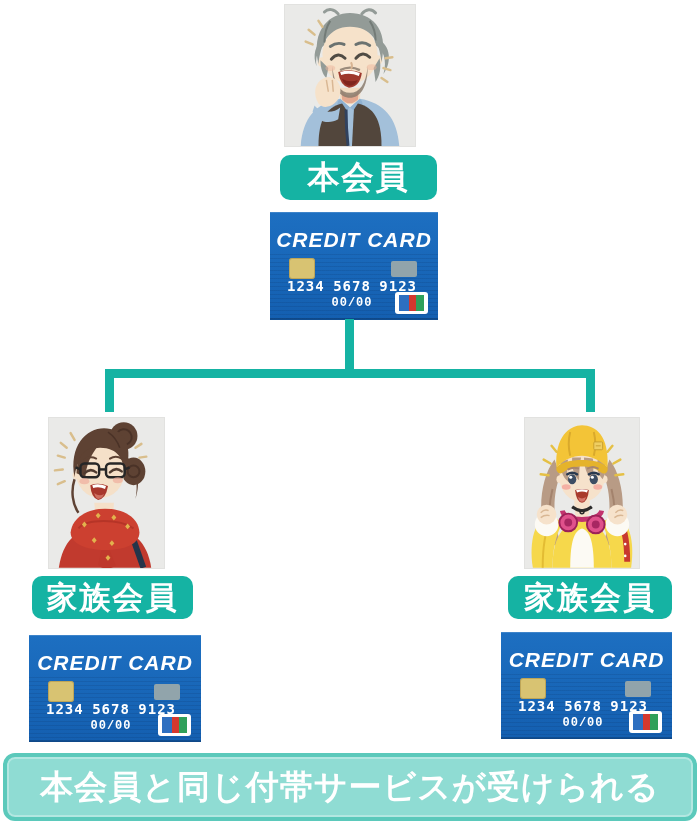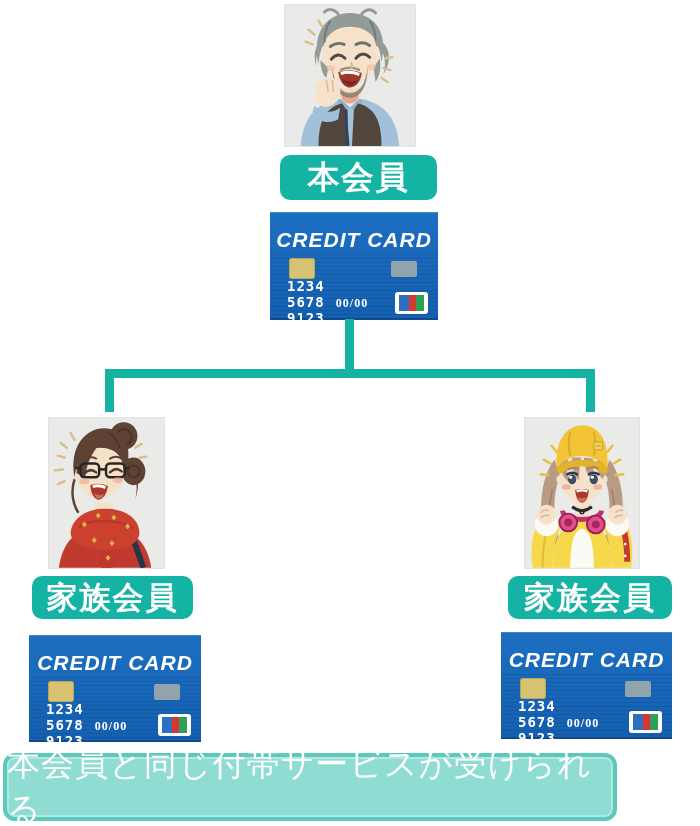--- a/index.html
+++ b/index.html
@@ -43,36 +43,36 @@
   .card-left{left:29px;top:635px;width:172px;height:107px;}
   .card-right{left:501px;top:632px;width:171px;height:107px;}
   .card-stripes{position:absolute;left:0;right:0;top:42px;bottom:0;
     background:repeating-linear-gradient(to bottom,rgba(8,40,86,.14) 0 1px,transparent 1px 4px);}
   .card-title{position:absolute;top:16px;left:0;right:0;text-align:center;color:#fff;
     font-style:italic;font-weight:bold;font-size:21px;letter-spacing:1px;}
   .card-chip{position:absolute;left:19px;top:46px;width:26px;height:21px;background:#D8C372;border-radius:3px;
     box-shadow:inset 0 0 0 1px rgba(140,110,40,.35);}
   .card-plate{position:absolute;right:21px;top:49px;width:26px;height:16px;background:#91A4AB;border-radius:2px;}
   .card-number{position:absolute;left:17px;top:66px;width:130px;display:flex;justify-content:space-between;
-    color:#fff;font-family:"DejaVu Sans Mono",monospace;font-weight:bold;font-size:14px;letter-spacing:1px;flex-direction:column;}
+    color:#fff;font-family:"DejaVu Sans Mono",monospace;font-weight:bold;font-size:14px;letter-spacing:1px;}
   .card-expiry{position:absolute;left:52px;top:84px;width:60px;text-align:center;color:#fff;
-    font-family:Liberation Serif, serif;font-weight:bold;font-size:12px;letter-spacing:1px;}
+    font-family:Liberation Mono, monospace;font-weight:bold;font-size:12px;letter-spacing:1px;}
   .card-brand{position:absolute;right:10px;bottom:6px;width:33px;height:22px;background:#fff;border-radius:3px;
     display:flex;align-items:stretch;justify-content:center;padding:3px 4px;box-sizing:border-box;gap:0;}
   .card-brand i{display:block;}
   .card-brand .b1{width:38%;background:#2E6FC0;}
   .card-brand .b2{width:31%;background:#D4382E;}
   .card-brand .b3{width:31%;background:#2FA05A;}
 
   
-  .banner{position:absolute;left:3px;top:753px;width:614px;height:68px;box-sizing:border-box;
+  .banner{position:absolute;left:3px;top:753px;width:694px;height:68px;box-sizing:border-box;
     background:var(--banner-fill,#8FDCD3);border:4px solid var(--banner-border,#5BC9BB);border-radius:12px;
     box-shadow:inset 0 0 0 2px rgba(255,255,255,.32);
     display:flex;align-items:center;justify-content:center;
-    color:var(--text-white,#fff);font-weight:normal;font-size:33px;letter-spacing:1px;}
+    color:var(--text-white,#fff);font-weight:bold;font-size:33px;letter-spacing:1px;}
 </style>
 </head>
 <body>
 
 <div class="stage">
 
   <div class="photo photo-primary">
     <svg viewBox="0 0 132 143" xmlns="http://www.w3.org/2000/svg">
       <path d="M92,34 C106,38 110,56 100,70 C104,56 100,44 90,40 Z" fill="#939B97"></path>
       <path d="M40,34 C30,40 28,52 32,62 C30,50 36,42 44,38 Z" fill="#939B97"></path>

